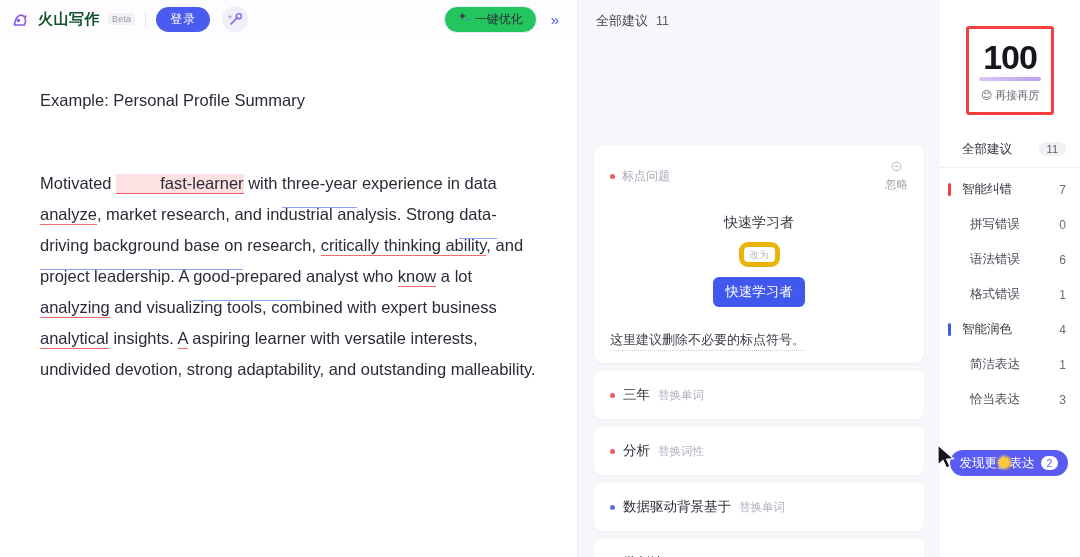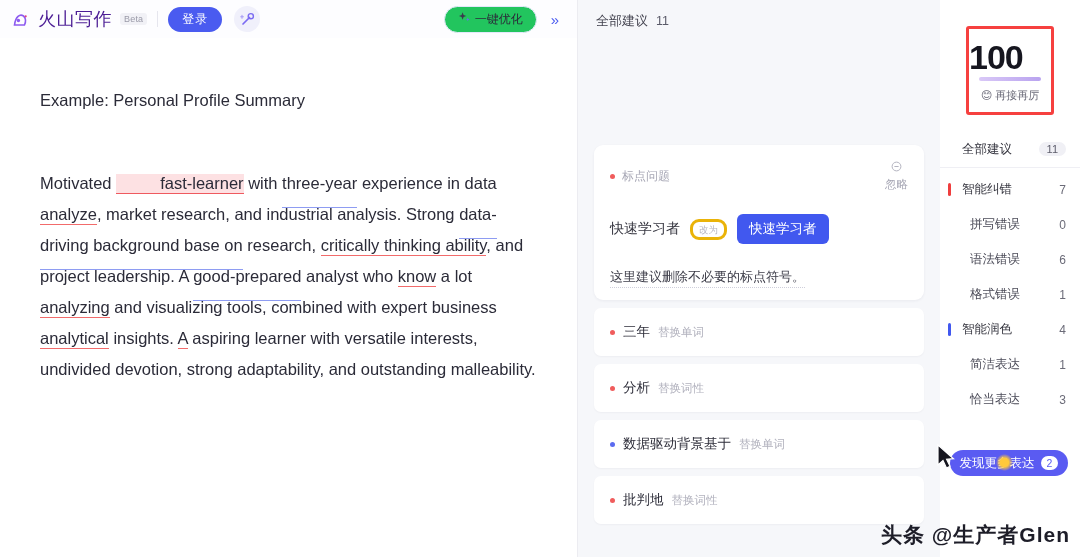--- a/index.html
+++ b/index.html
@@ -35,23 +35,23 @@
   .brand {
     display: flex;
     align-items: center;
     gap: 5px;
   }
   .brand-mark {
     width: 21px; height: 21px;
     position: relative;
   }
   .brand-name {
-    font-size: 18px;
-    font-weight: normal;
-    color: #4c1d95;
+    font-size: 15px;
+    font-weight: bold;
+    color: #14532d;
     letter-spacing: .5px;
   }
   .beta-tag {
     font-size: 9px;
     color: #9a9aa8;
     background: #f1f1f6;
     border-radius: 3px;
     padding: 1px 4px;
     margin-left: 3px;
     letter-spacing: .2px;
@@ -173,25 +173,26 @@
     background: #5b6bf0; display: inline-block;
   }
   .tag-label { font-size: 12px; color: #a6a6b4; }
   .ignore-btn {
     display: flex; align-items: center; gap: 3px;
     font-size: 11.5px; color: #a6a6b4; cursor: pointer; flex-direction: column;
   }
   .repl-row {
     display: flex; align-items: center; gap: 10px;
     margin-top: 22px;
+    flex-direction: column;
   }
   .orig-word { font-size: 14px; color: #35353f; }
   .arrow-pill {
     font-size: 9.5px; color: #b4b4c0;
-    border: 3px solid #eab308;
+    border: 5px solid #eab308;
     border-radius: 9px;
     padding: 1px 6px;
     line-height: 13px;
   }
   .new-word {
     background: #4158ef; color: #ffffff;
     font-size: 13.5px; border-radius: 6px;
     padding: 6px 12px; cursor: pointer;
   }
   .card-desc {
@@ -240,21 +241,21 @@
     height: 557px;
     background: #ffffff;
     position: relative;
     padding-top: 26px;
   }
   .score-box {
     margin: 0 26px;
     border: 3px solid #f6403f;
     border-radius: 3px;
     padding: 10px 0 9px 0;
-    text-align: left;
+    text-align: center;
     background: #ffffff;
   }
   .score-num {
     font-size: 34px;
     font-weight: bold;
     color: #16161f;
     line-height: 36px;
     letter-spacing: -1px;
   }
   .score-bar {
@@ -491,14 +492,13 @@
         <path d="M2 1 L2 21 L7 16.5 L10.5 24 L14 22.2 L10.6 15.2 L17.5 14.7 Z" fill="#16161f" stroke="#ffffff" stroke-width="1.2"></path>
       </svg>
     </span>
     <div class="discover-btn">
       <span>发现更多表达</span>
       <span class="badge">2</span>
     </div>
     <span class="glow"></span>
   </div>
 
-  <div class="watermark">头条 @生产者Glen</div>
 </div>
 
 </body></html>

